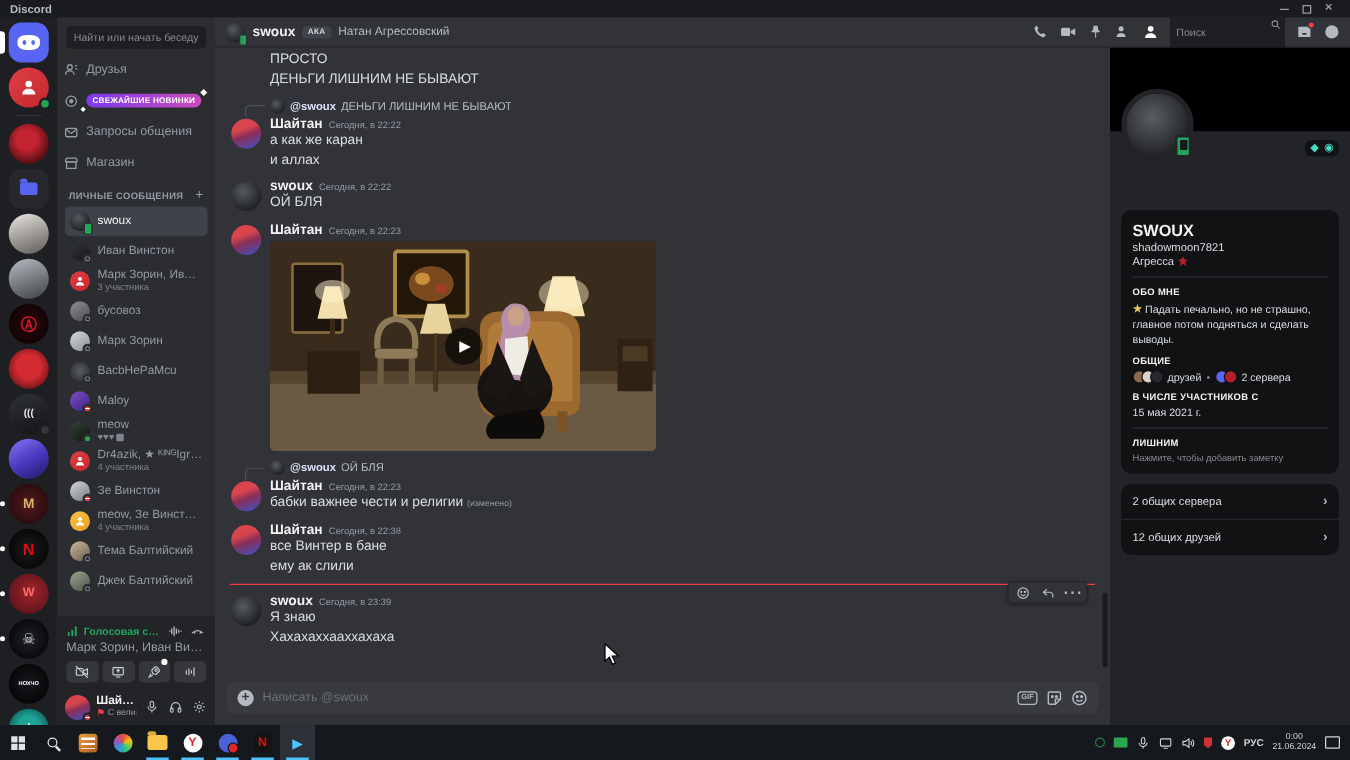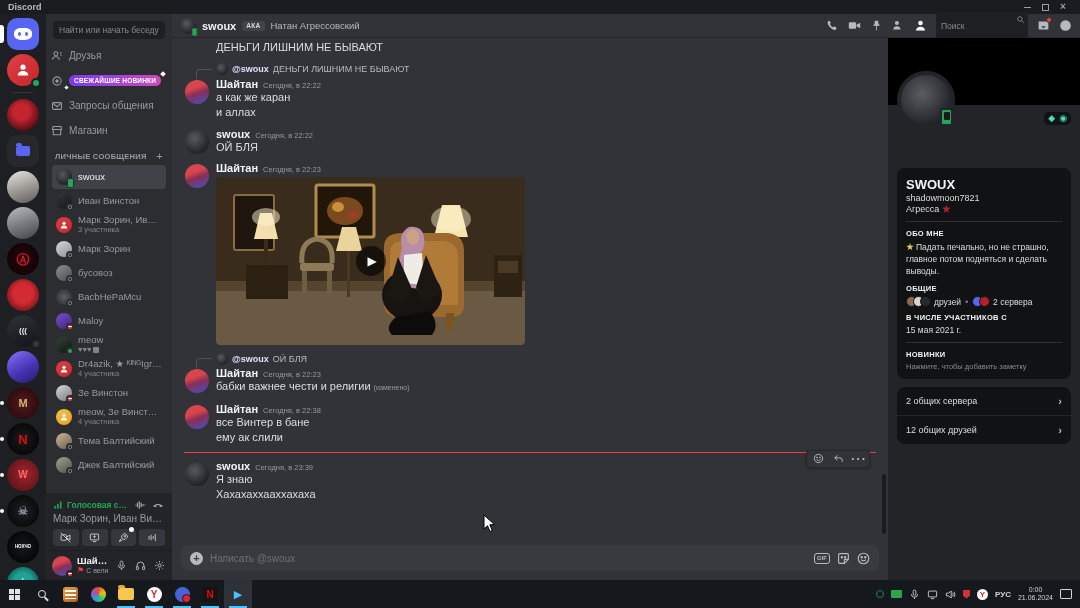--- a/index.html
+++ b/index.html
@@ -329,33 +329,33 @@
               <circle cx="8" cy="5.2" r="2.6"></circle>
               <path d="M2.8 13.5c0-3 2.3-4.6 5.2-4.6s5.2 1.6 5.2 4.6z"></path>
             </svg>
           </div>
           <div class="dm-txt" style="min-width: 0px;">
             <div class="dm-name ellip">Марк Зорин, Иван В...</div>
             <div class="dm-sub ellip">3 участника</div>
           </div>
         </div>
         <div class="dm-item">
+          <div class="dm-av" style="background: linear-gradient(145deg, rgb(141, 143, 147), rgb(74, 76, 80));">
+            <span class="st offline"></span>
+          </div>
+          <div class="dm-txt" style="min-width: 0px;">
+            <div class="dm-name ellip">бусовоз</div>
+          </div>
+        </div>
+        <div class="dm-item">
           <div class="dm-av" style="background: linear-gradient(145deg, rgb(212, 216, 220), rgb(138, 144, 151));">
             <span class="st offline"></span>
           </div>
           <div class="dm-txt" style="min-width: 0px;">
             <div class="dm-name ellip">Марк Зорин</div>
-          </div>
-        </div>
-        <div class="dm-item">
-          <div class="dm-av" style="background: linear-gradient(145deg, rgb(141, 143, 147), rgb(74, 76, 80));">
-            <span class="st offline"></span>
-          </div>
-          <div class="dm-txt" style="min-width: 0px;">
-            <div class="dm-name ellip">бусовоз</div>
           </div>
         </div>
         <div class="dm-item">
           <div class="dm-av" style="background: radial-gradient(circle, rgb(90, 93, 99), rgb(38, 40, 44));">
             <span class="st offline"></span>
           </div>
           <div class="dm-txt" style="min-width: 0px;">
             <div class="dm-name ellip">BacbHePaMcu</div>
           </div>
         </div>
@@ -567,20 +567,21 @@
             </svg>
           </span>
       </div>
     </div>
 
     <div class="main-body">
 
       <div class="chat-col">
         <div class="messages" id="messages">
             <div class="mgroup cont">
+              <div class="mline">ПРОСТО</div>
               <div class="mline">ДЕНЬГИ ЛИШНИМ НЕ БЫВАЮТ</div>
             </div>
             <div class="mgroup">
               <div class="reply-row">
                 <span class="reply-spine"></span>
                 <span class="reply-avatar"></span>
                 <span class="reply-user">@swoux</span>
                 <span class="reply-text ellip">ДЕНЬГИ ЛИШНИМ НЕ БЫВАЮТ</span>
               </div>
               <div class="mavatar" style="background: linear-gradient(160deg, rgb(216, 69, 76) 35%, rgb(138, 47, 87) 55%, rgb(59, 83, 198)); top: 17px;"></div>
@@ -759,21 +760,21 @@
             <span class="mdot">•</span>
             <span class="mini-avs" id="mutual-servers-avs">
                 <span style="background: rgb(88, 101, 242);"></span>
                 <span style="background: rgb(179, 32, 42);"></span>
               </span>
             <span>2 сервера</span>
           </div>
           <div class="pf-h">В ЧИСЛЕ УЧАСТНИКОВ С</div>
           <div class="pf-date">15 мая 2021 г.</div>
           <div class="pf-div"></div>
-          <div class="pf-h">НОВИНКИ</div>
+          <div class="pf-h">ЛИШНИМ</div>
           <div class="pf-note">Нажмите, чтобы добавить заметку</div>
         </div>
         <div class="pf-links">
           <div class="pf-link">
             <span>2 общих сервера</span>
               <span class="chev">›</span>
           </div>
           <div class="pf-link">
             <span>12 общих друзей</span>
               <span class="chev">›</span>

